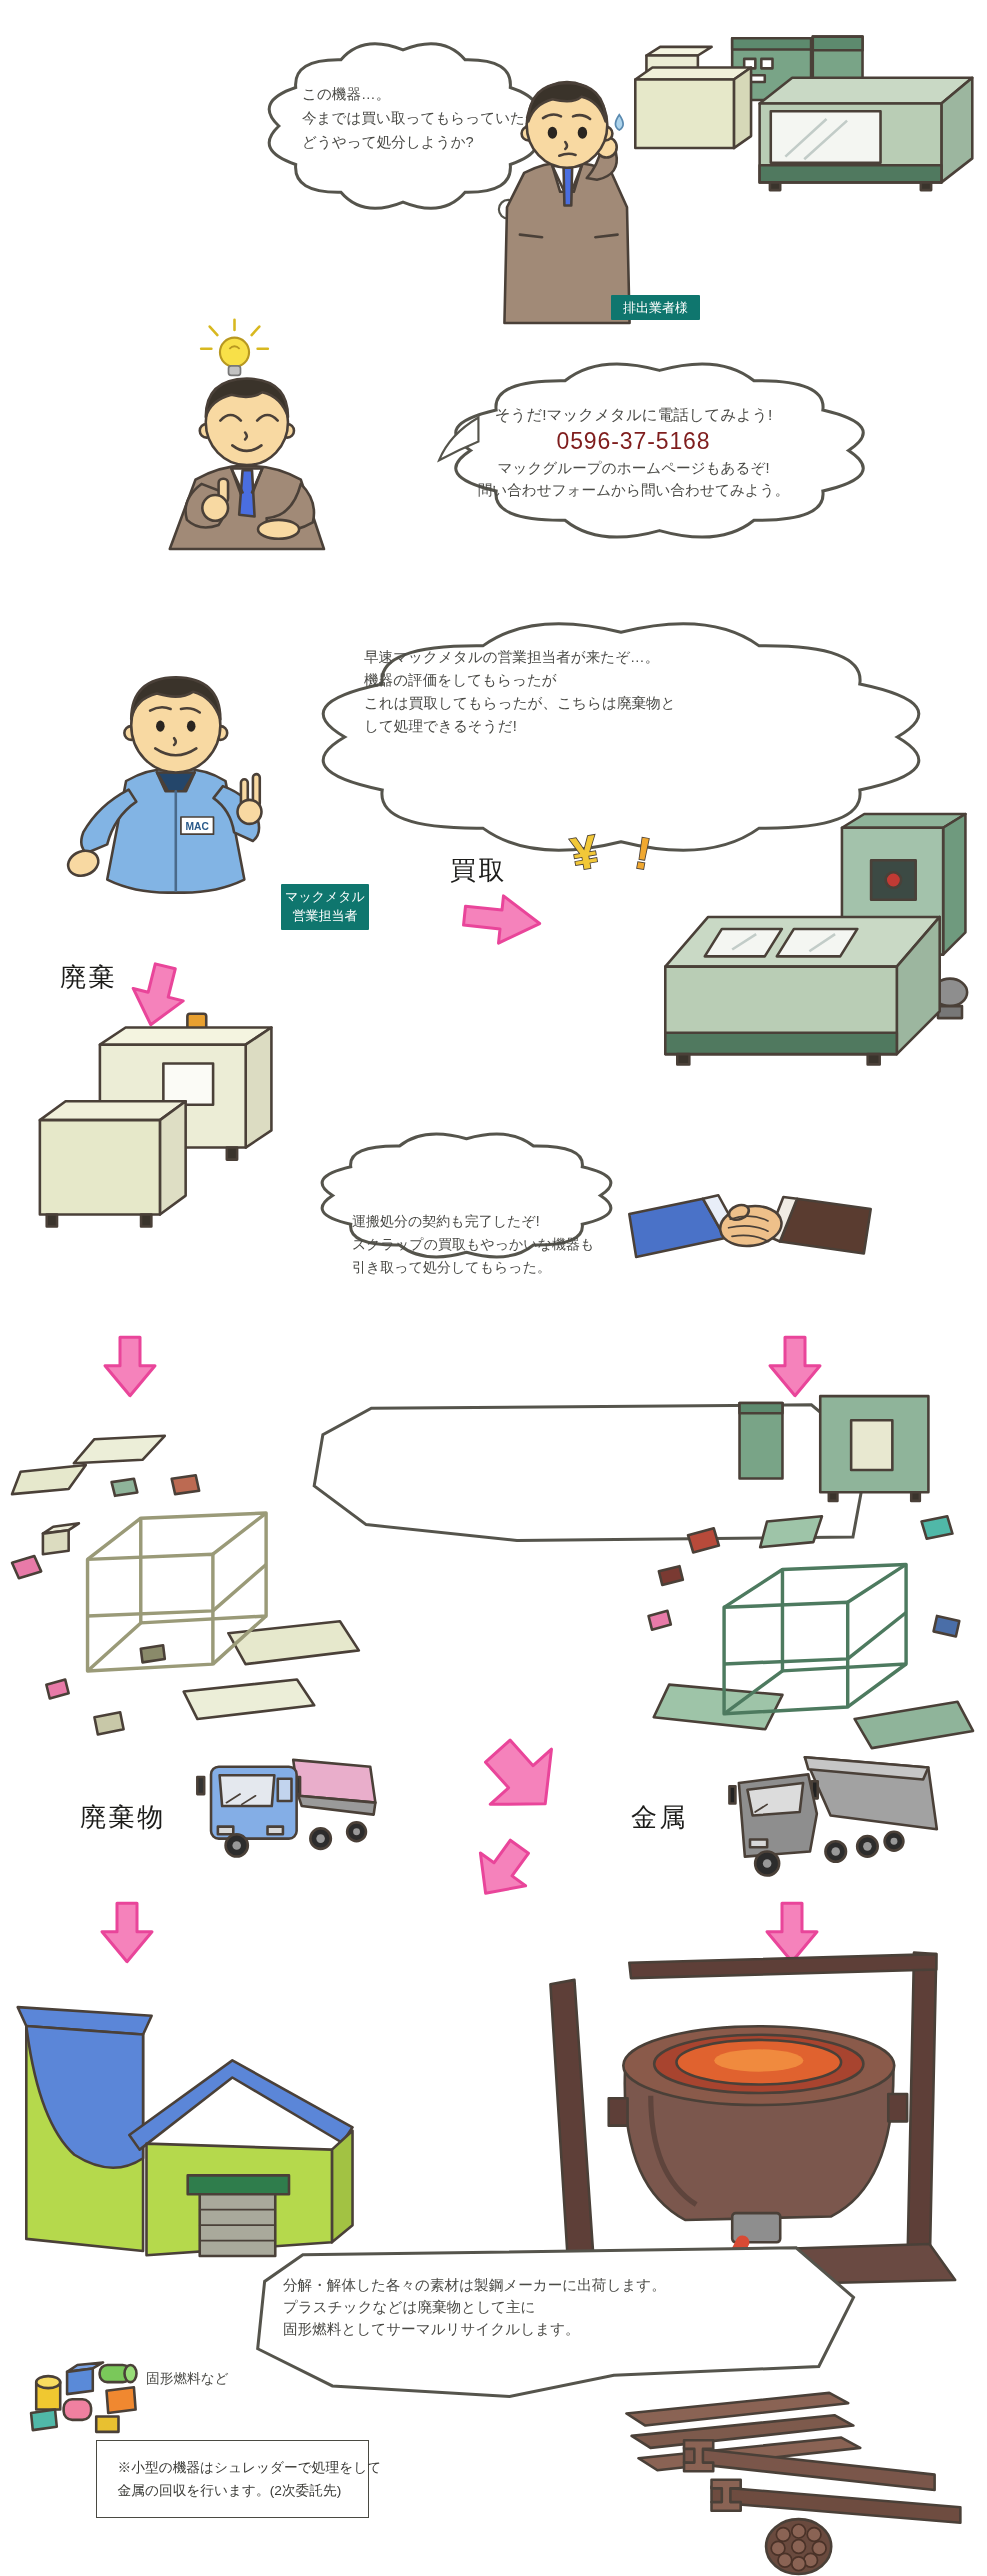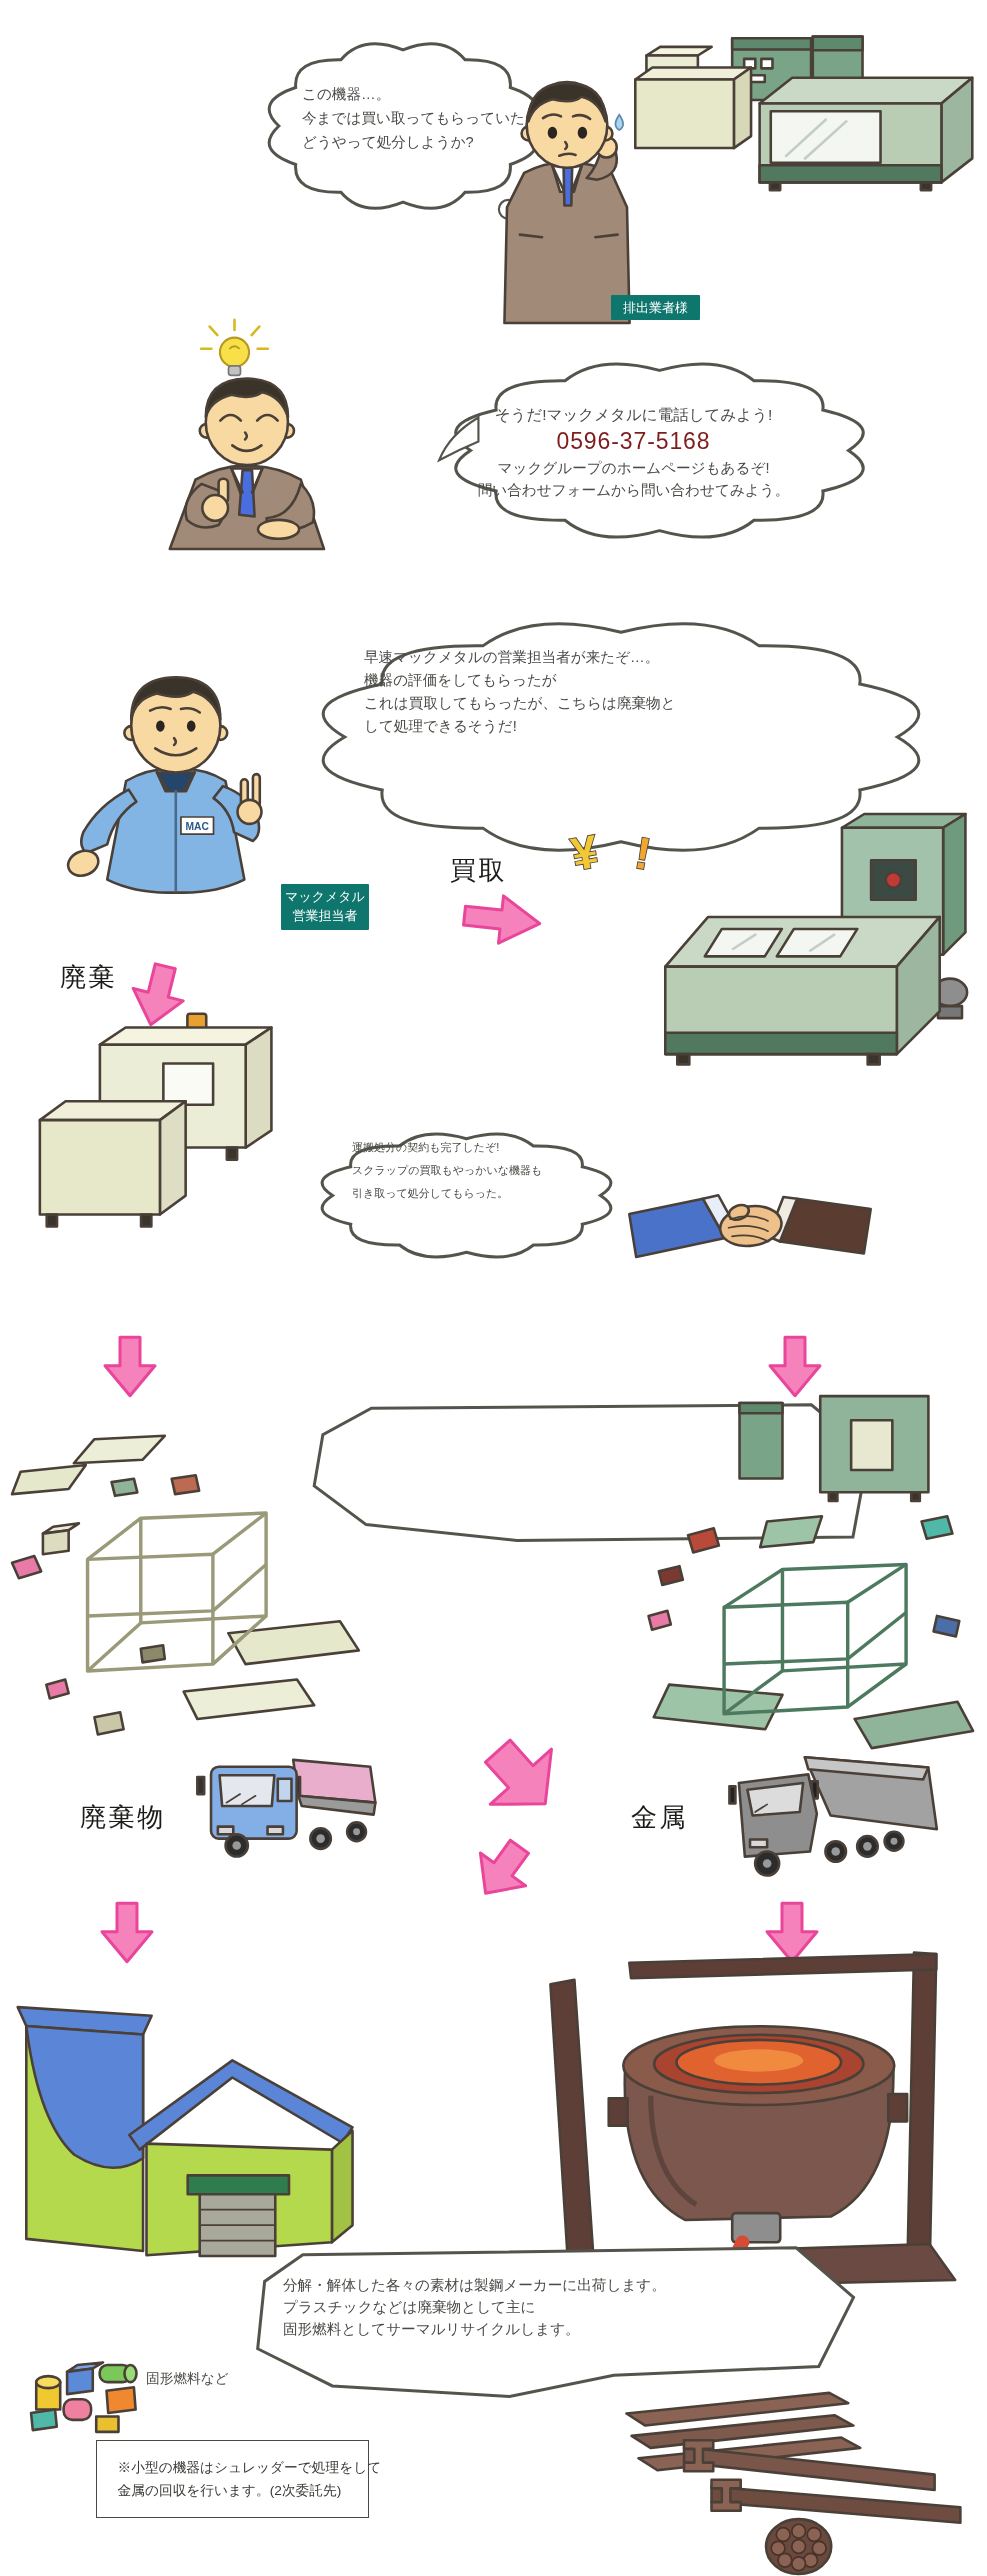--- a/index.html
+++ b/index.html
@@ -217,21 +217,21 @@
     <polygon points="148,128 178,106 178,216 148,238" fill="#dedec4"></polygon>
     <rect x="8" y="128" width="140" height="110" fill="#e6e8c9"></rect>
     <rect x="16" y="238" width="12" height="14" fill="#3a342c"></rect>
     <rect x="126" y="238" width="12" height="14" fill="#3a342c"></rect>
   </g>
 </svg>
 
 <svg class="abs" style="left:323px;top:1132px;width:287px;height:127px" viewBox="0 0 300 190" preserveAspectRatio="none">
       <use href="#cloud" class="cl"></use>
     </svg>
-<div class="bubtxt" style="left:352px;top:1136px;font-size:11px;line-height:23px">
+<div class="bubtxt" style="left:352px;top:1210px;font-size:14px;line-height:23px">
   <div>運搬処分の契約も完了したぞ!</div>
   <div>スクラップの買取もやっかいな機器も</div>
   <div>引き取って処分してもらった。</div>
 </div>
 
 <svg class="abs" style="left:629px;top:1173px;width:242px;height:113px" viewBox="0 0 282 132">
   <g class="ol">
     <polygon points="0,48 86,30 112,76 8,98" fill="#4a72c8"></polygon>
     <polygon points="86,30 104,26 128,70 112,76" fill="#e8eef8"></polygon>
     <polygon points="282,42 196,30 176,80 274,94" fill="#5a3c30"></polygon>

